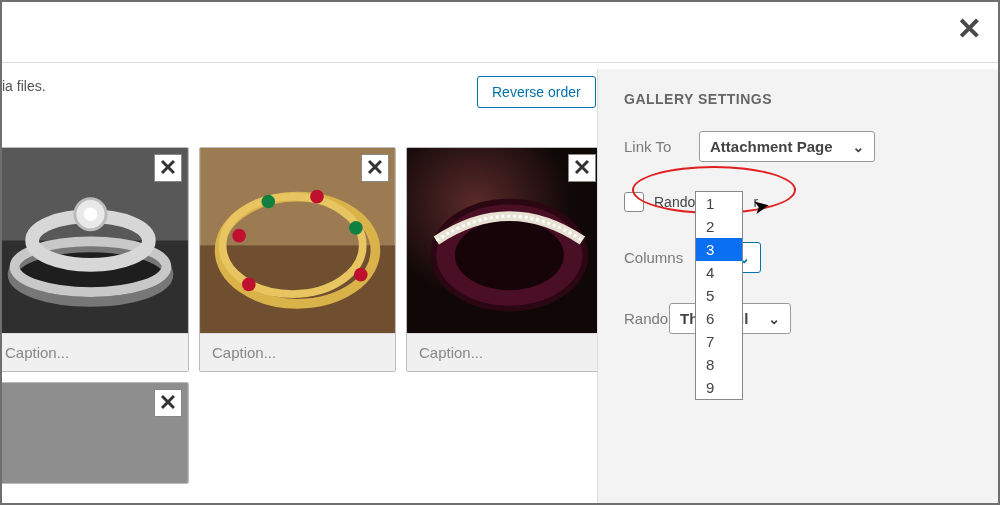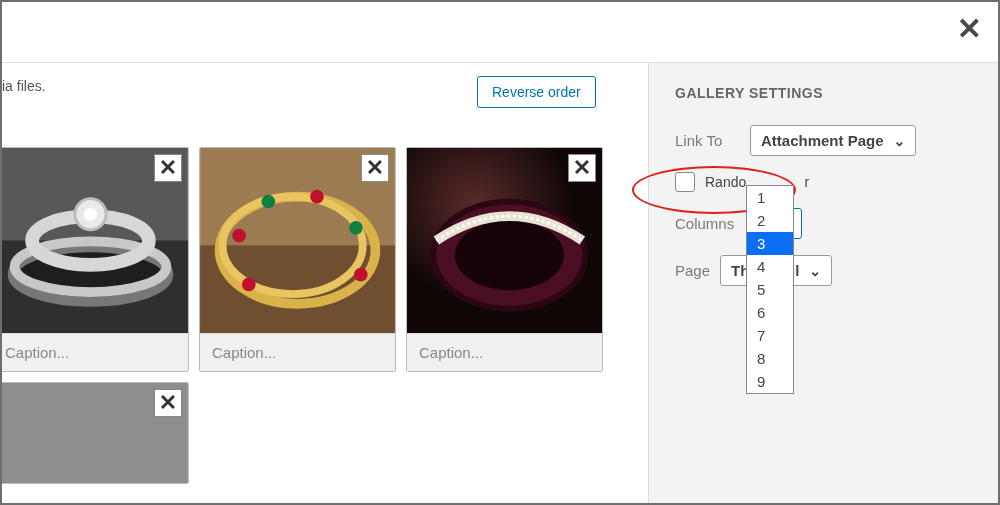--- a/index.html
+++ b/index.html
@@ -10,25 +10,25 @@
 .left-area{position:absolute;left:-10px;top:70px;width:640px}
 .files-text{position:absolute;left:10px;top:6px;color:#555}
 .reverse-btn{position:absolute;left:485px;top:4px;border:1px solid #0073aa;background:#fff;color:#0073aa;padding:7px 14px;border-radius:3px;font-size:14px;cursor:pointer}
 
 .gallery{position:absolute;left:0;top:75px;display:flex;flex-wrap:wrap;gap:10px}
 .thumb{width:195px;border:1px solid #bbb;border-radius:2px;position:relative;background:#fafafa}
 .thumb .img{width:100%;height:185px;display:block}
 .thumb .cap{border-top:1px solid #ddd;background:#f0f0f0;padding:10px 12px;color:#888;font-size:15px}
 .thumb .del{position:absolute;top:6px;right:6px;width:26px;height:26px;background:#fff;border:1px solid #888;display:flex;align-items:center;justify-content:center;font-size:22px;color:#333;cursor:pointer;font-weight:bold;line-height:1}
 
-.sidebar{position:absolute;top:61px;right:0;width:350px;bottom:0;border-left:1px solid #ddd;background:#f3f3f3;padding:22px 26px;box-sizing:border-box}
+.sidebar{position:absolute;top:67px;right:0;width:401px;bottom:0;border-left:1px solid #ddd;background:#f3f3f3;padding:22px 26px;box-sizing:border-box}
 .sb-title{letter-spacing:.5px;color:#666;font-weight:600;font-size:14px;margin-bottom:24px}
-.sb-row{display:flex;align-items:center;margin-bottom:16px}
+.sb-row{display:flex;align-items:center;margin-bottom:30px}
 .sb-label{color:#7a7a7a;font-size:15px;width:75px}
-.sb-select{border:1px solid #999;background:#fff;padding:6px 10px;font-size:15px;border-radius:3px;display:inline-flex;align-items:flex-end;gap:10px;cursor:pointer;color:#444;font-weight:600}
+.sb-select{border:1px solid #999;background:#fff;padding:6px 10px;font-size:15px;border-radius:3px;display:inline-flex;align-items:flex-end;gap:20px;cursor:pointer;color:#444;font-weight:600}
 .sb-select.sel{border-color:#0073aa;color:#0073aa;font-weight:700}
 .chev{font-size:14px}
 
 .chk{width:18px;height:18px;border:1px solid #888;border-radius:3px;background:#fff;margin-right:10px}
 
 
 .dd-list{position:absolute;left:97px;top:122px;width:46px;border:1px solid #888;background:#fff;z-index:10}
 .dd-list div{padding:3px 10px;font-size:15px;color:#444;cursor:pointer}
 .dd-list div.sel{background:#0a6ff3;color:#fff}
 
@@ -135,21 +135,21 @@
 
     <div class="sb-row">
       <span class="sb-label">Columns</span>
       <span class="sb-select sel">
         <span>3</span>
         <span class="chev">⌄</span>
       </span>
     </div>
 
     <div class="sb-row">
-      <span class="sb-label" style="width:45px">Page</span>
+      <span class="sb-label" style="width:45px">Rando</span>
       <span class="sb-select">
         <span style="white-space:pre">Th          il</span>
         <span class="chev">⌄</span>
       </span>
     </div>
 
     <div class="dd-list">
       <div>1</div>
       <div>2</div>
       <div class="sel">3</div>

